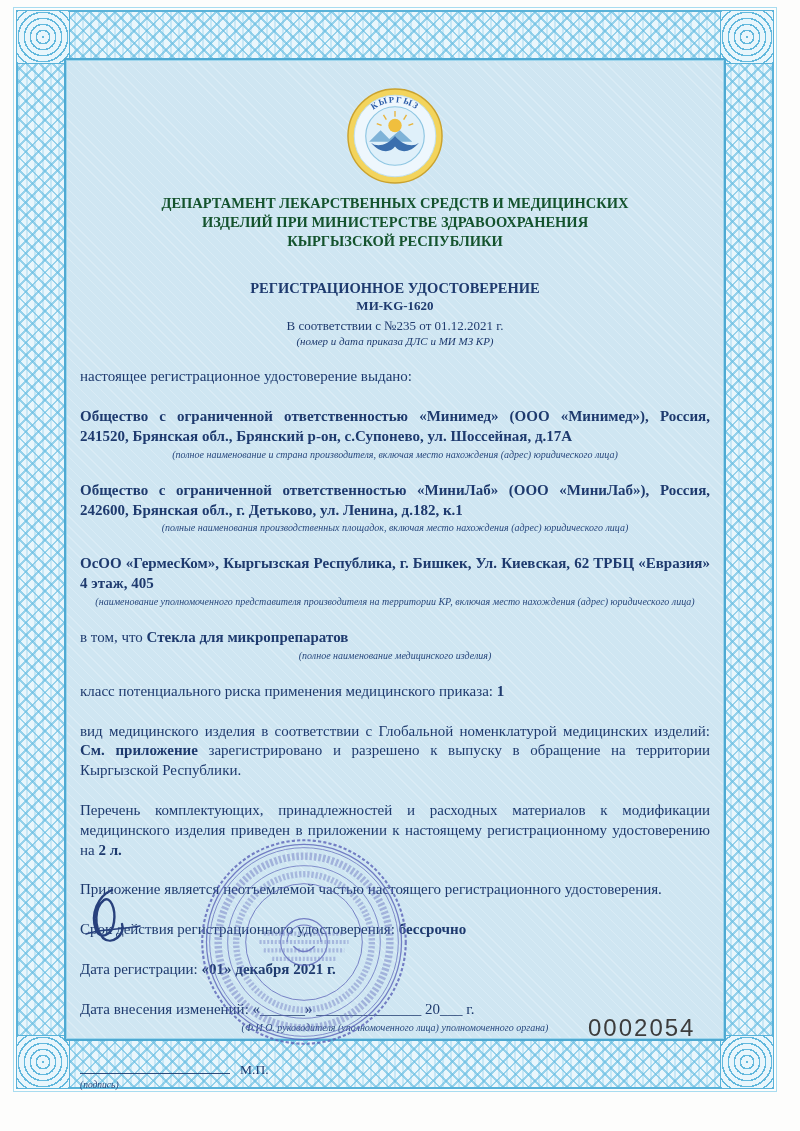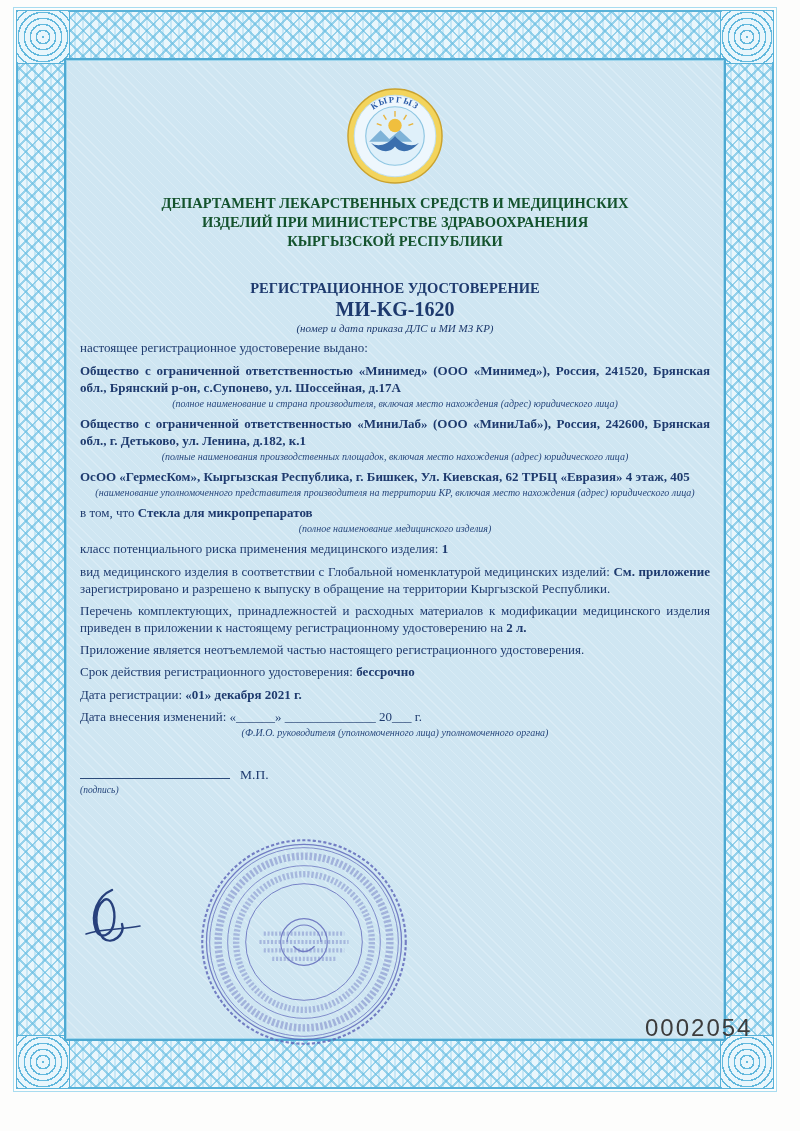--- a/index.html
+++ b/index.html
@@ -41,45 +41,45 @@
   .content {
     position:absolute; top:60px; left:66px; right:76px; bottom:92px;
     padding:22px 14px 0 14px;
     color:#1e3a6e;
   }
 
   .emblem-wrap { width:96px; height:96px; margin:6px auto 10px auto; }
 
   .hdr-line { font-weight:bold; font-size:14.5px; line-height:1.32; text-align:center; color:#14532d; }
   .cert-title { font-weight:bold; font-size:14.5px; text-align:center; margin-top:29px; }
-  .cert-number { font-weight:bold; font-size:20px; text-align:center; margin-top:1px; }
+  .cert-number { font-weight:bold; font-size:13px; text-align:center; margin-top:1px; }
   .order-line { font-size:13px; text-align:center; margin-top:4px; }
   .order-note { font-size:11px; font-style:italic; text-align:center; margin-top:1px; }
 
-  p.body-p { font-size:13px; line-height:1.32; text-align:justify; margin-top:5px; }
+  p.body-p { font-size:15px; line-height:1.32; text-align:justify; margin-top:20px; }
   p.note { font-size:10px; font-style:italic; line-height:1.2; margin-top:2px; text-align:center; color:#27477c; }
   .b { font-weight:bold; }
   .mt16{margin-top:16px}.mt18{margin-top:18px}.mt22{margin-top:22px}
   .mt24{margin-top:24px}.mt26{margin-top:26px}
 
   .sign-row { margin-top:26px; font-size:13.5px; }
   .sign-line { display:inline-block; width:150px; border-bottom:1.2px solid #2a4a7a; height:14px; }
   .seal-label { margin-left:10px; }
   .sign-note { font-size:9.5px; font-style:italic; margin-top:2px; color:#27477c; }
 
   .stamp {
     position:absolute; left:198px; top:836px; width:212px; height:212px;
     opacity:.8; pointer-events:none;
   }
   .signature-svg {
     position:absolute; left:82px; top:884px; width:92px; height:70px;
     pointer-events:none;
   }
   .serial {
-    position:absolute; left:645px; top:1014px;
+    position:absolute; left:588px; top:1014px;
     font-family:"Liberation Sans", sans-serif;
     font-size:24px; letter-spacing:2px; color:#3c3c3c;
   }
 </style>
 </head>
 <body>
 
 <div class="page">
 
   <div class="frame-band">
@@ -119,37 +119,38 @@
         <path d="M50,50 C42,60 31,62 25,57 C34,68 45,68 50,61 C55,68 66,68 75,57 C69,62 58,60 50,50 Z" fill="#3b6fae"></path>
       </svg>
     </div>
 
     <div class="hdr-line">ДЕПАРТАМЕНТ ЛЕКАРСТВЕННЫХ СРЕДСТВ И МЕДИЦИНСКИХ</div>
     <div class="hdr-line">ИЗДЕЛИЙ ПРИ МИНИСТЕРСТВЕ ЗДРАВООХРАНЕНИЯ</div>
     <div class="hdr-line">КЫРГЫЗСКОЙ РЕСПУБЛИКИ</div>
 
     <div class="cert-title">РЕГИСТРАЦИОННОЕ УДОСТОВЕРЕНИЕ</div>
     <div class="cert-number">МИ-KG-1620</div>
+    <div class="order-line">В соответствии с №235 от 01.12.2021 г.</div>
     <div class="order-note">(номер и дата приказа ДЛС и МИ МЗ КР)</div>
 
     <p class="body-p mt26">настоящее регистрационное удостоверение выдано:</p>
 
     <p class="body-p b">Общество с ограниченной ответственностью «Минимед» (ООО «Минимед»), Россия, 241520, Брянская обл., Брянский р-он, с.Супонево, ул. Шоссейная, д.17А</p>
     <p class="note">(полное наименование и страна производителя, включая место нахождения (адрес) юридического лица)</p>
 
     <p class="body-p b">Общество с ограниченной ответственностью «МиниЛаб» (ООО «МиниЛаб»), Россия, 242600, Брянская обл., г. Детьково, ул. Ленина, д.182, к.1</p>
     <p class="note">(полные наименования производственных площадок, включая место нахождения (адрес) юридического лица)</p>
 
     <p class="body-p b mt16">ОсОО «ГермесКом», Кыргызская Республика, г. Бишкек, Ул. Киевская, 62 ТРБЦ «Евразия» 4 этаж, 405</p>
     <p class="note">(наименование уполномоченного представителя производителя на территории КР, включая место нахождения (адрес) юридического лица)</p>
 
     <p class="body-p mt16"><span>в том, что </span><span class="b">Стекла для микропрепаратов</span></p>
     <p class="note">(полное наименование медицинского изделия)</p>
 
-    <p class="body-p mt18"><span>класс потенциального риска применения медицинского изделия: </span><span class="b">1</span></p>
+    <p class="body-p mt18"><span>класс потенциального риска применения медицинского приказа: </span><span class="b">1</span></p>
 
     <p class="body-p"><span>вид медицинского изделия в соответствии с Глобальной номенклатурой медицинских изделий: </span><span class="b">См. приложение</span><span> зарегистрировано и разрешено к выпуску в обращение на территории Кыргызской Республики.</span></p>
 
     <p class="body-p"><span>Перечень комплектующих, принадлежностей и расходных материалов к модификации медицинского изделия приведен в приложении к настоящему регистрационному удостоверению на </span><span class="b">2 л.</span></p>
 
     <p class="body-p">Приложение является неотъемлемой частью настоящего регистрационного удостоверения.</p>
 
     <p class="body-p mt22"><span>Срок действия регистрационного удостоверения: </span><span class="b">бессрочно</span></p>
 
     <p class="body-p mt24"><span>Дата регистрации: </span><span class="b">«01» декабря 2021 г.</span></p>

